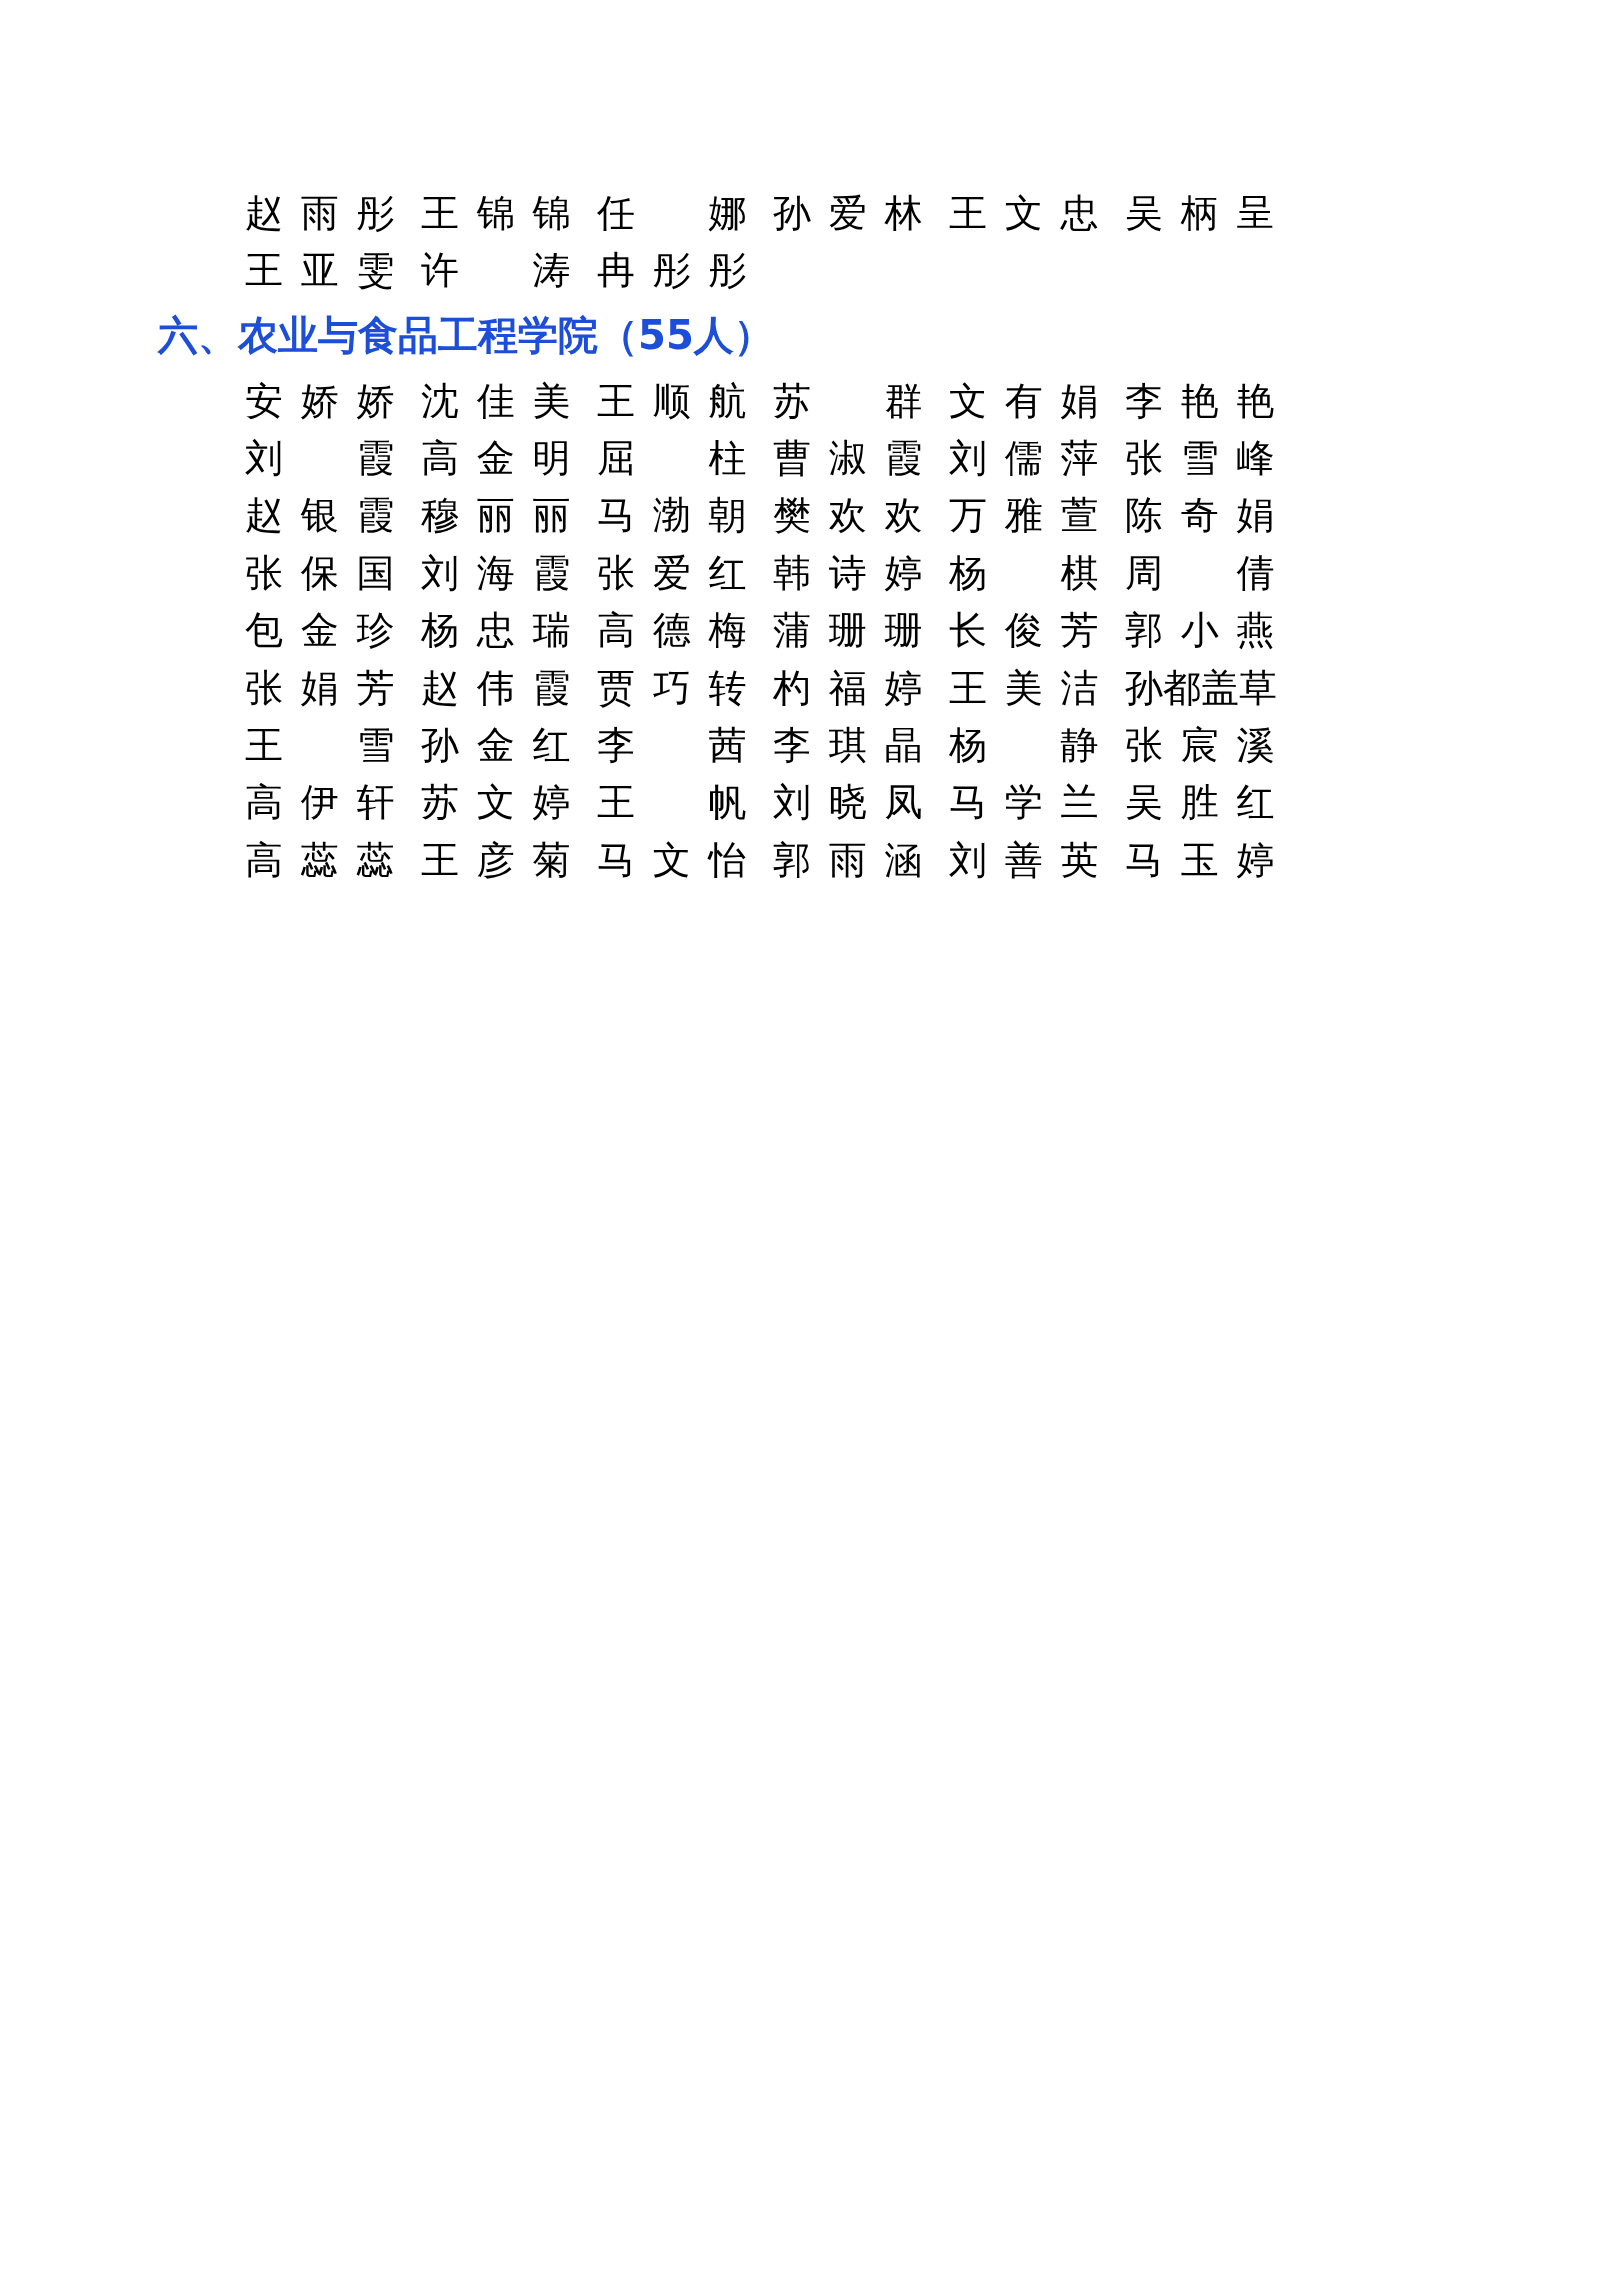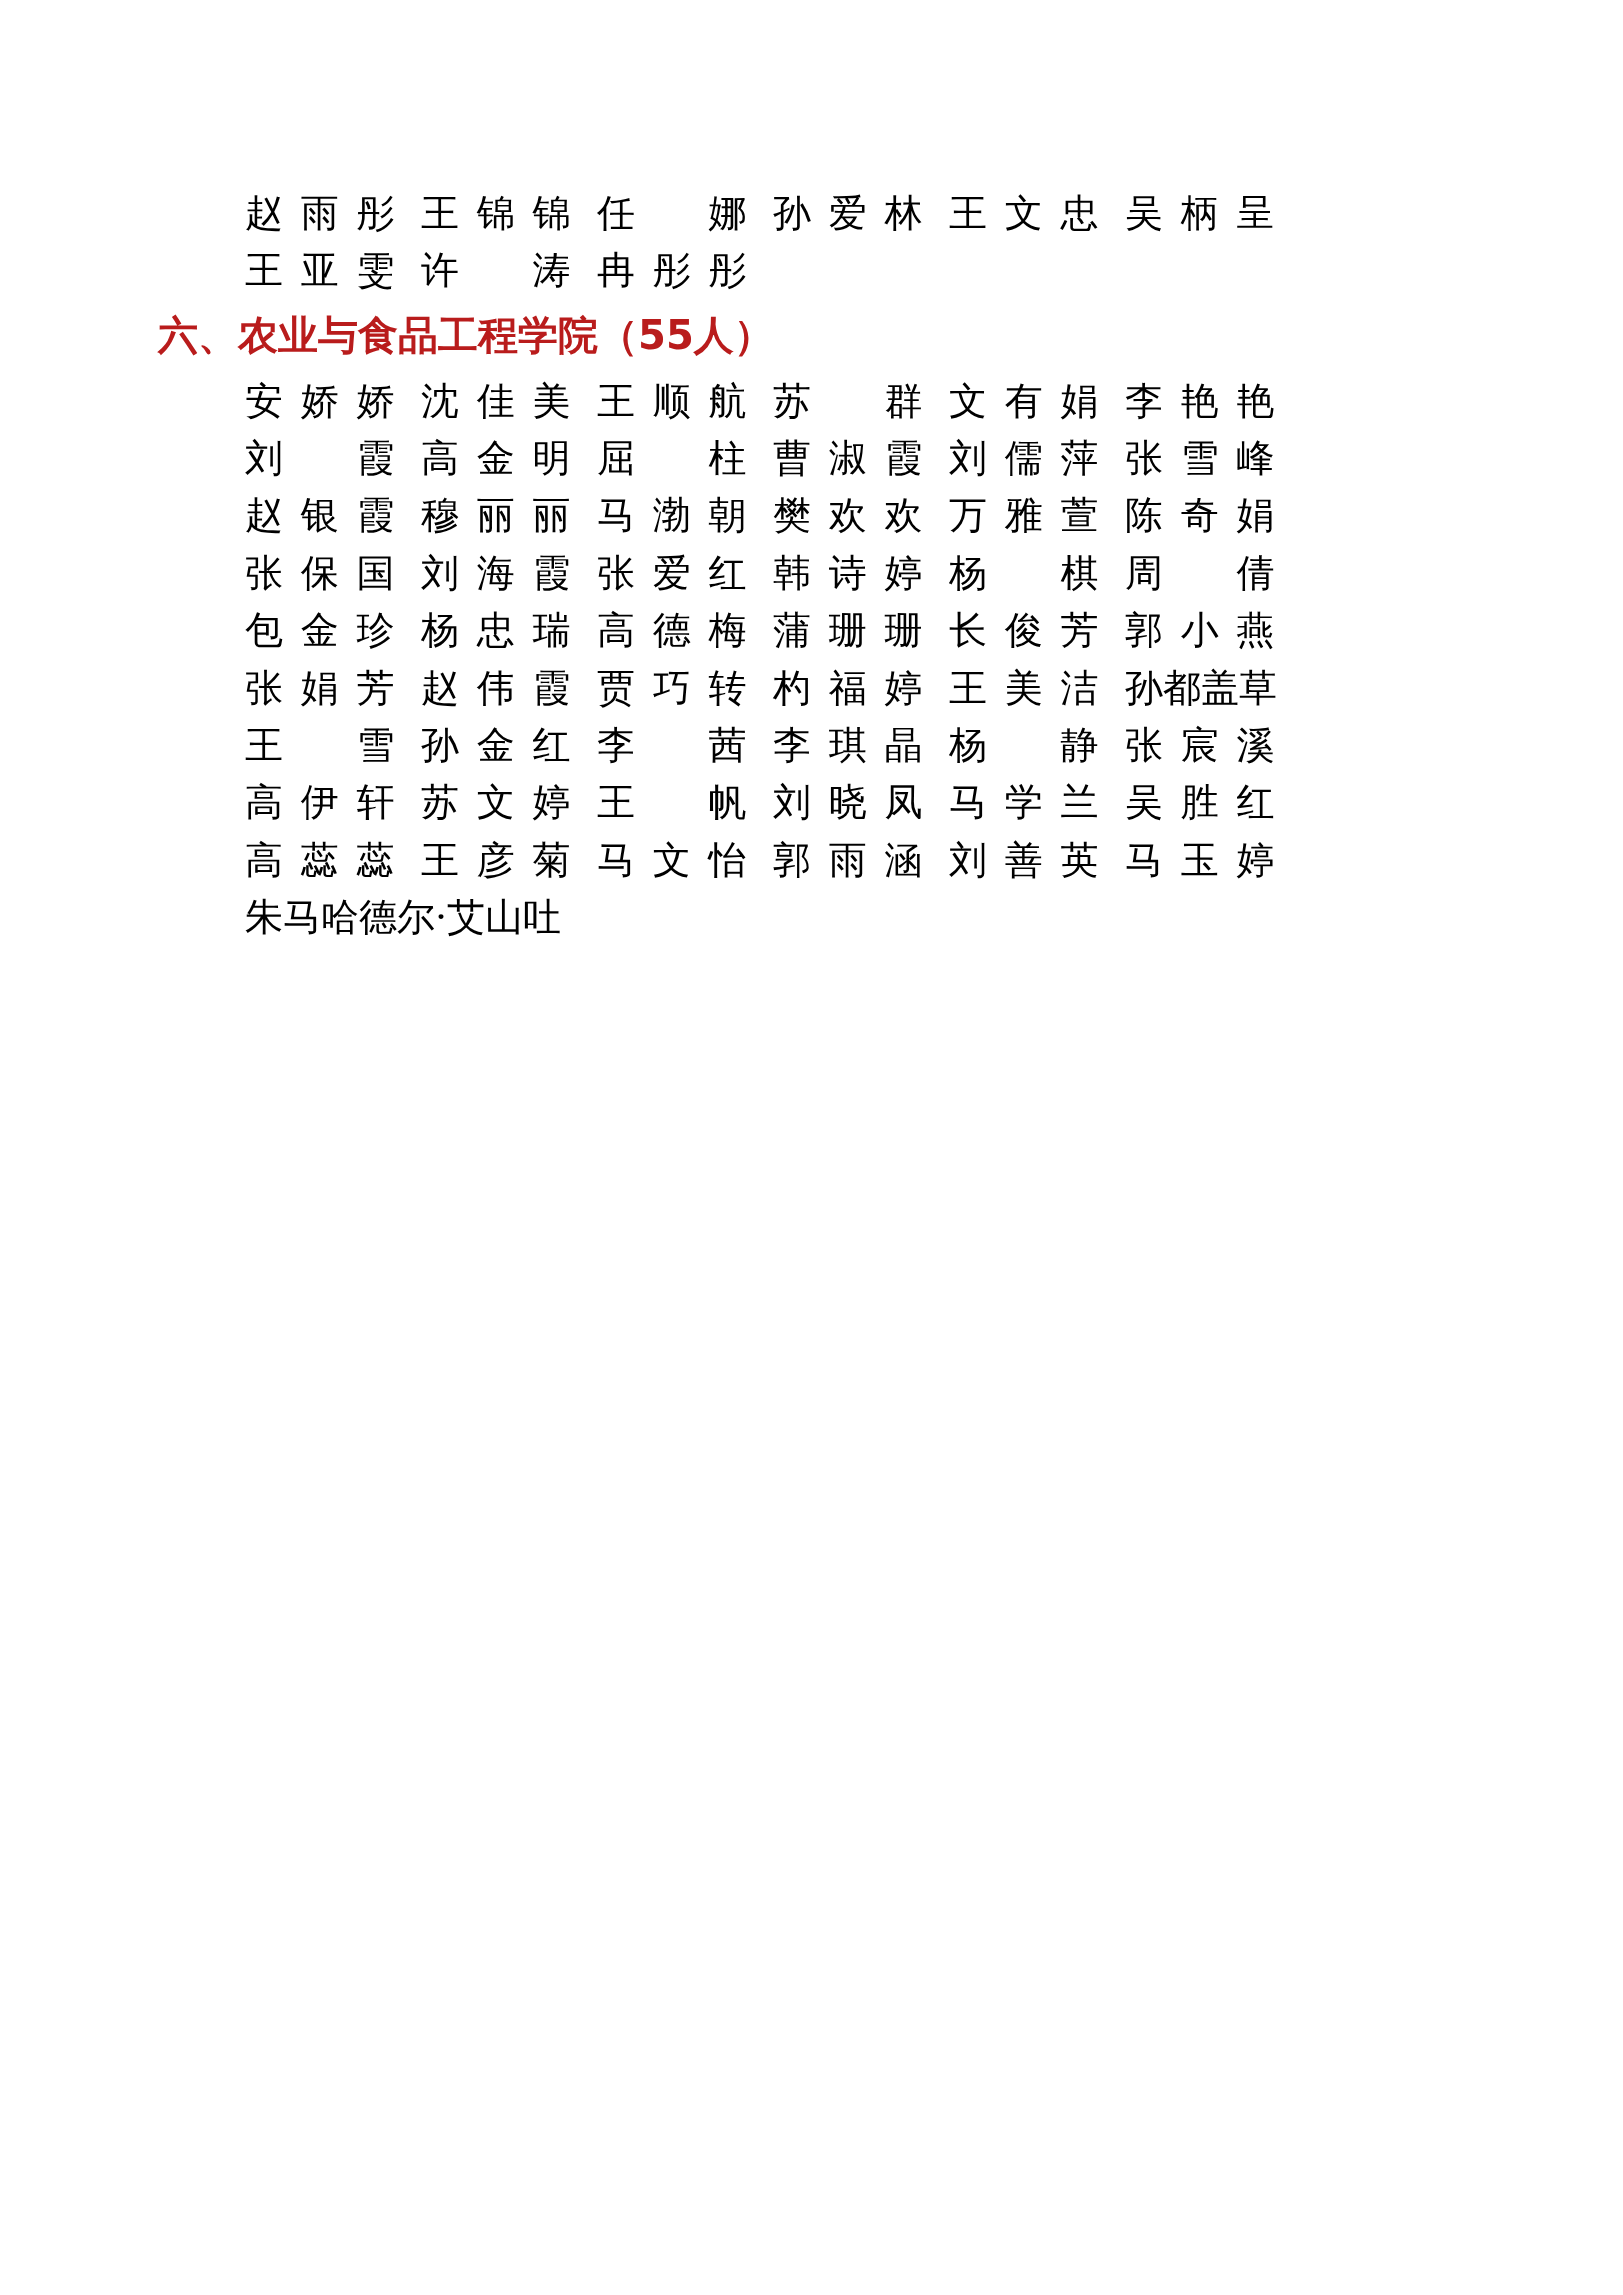--- a/index.html
+++ b/index.html
@@ -47,21 +47,21 @@
     justify-content: flex-start;
   }
   .name-cell .ch {
     display: inline-block;
   }
   .section-heading {
     font-family: "DejaVu Sans", sans-serif;
     font-weight: bold;
     font-size: 40px;
     line-height: 1.0;
-    color: #b91c1c;
+    color: #1d4ed8;
     margin: 25.6px 0 26.6px 0;
     margin-left: 5.1px;
     white-space: pre;
   }
 </style>
 </head>
 <body>
 
 <div class="page">
   <div class="doc-body">
@@ -76,18 +76,17 @@
     <div id="section-list">
         <div class="name-row"><span class="name-cell"><span class="ch">安</span><span class="ch">娇</span><span class="ch">娇</span></span><span class="name-cell"><span class="ch">沈</span><span class="ch">佳</span><span class="ch">美</span></span><span class="name-cell"><span class="ch">王</span><span class="ch">顺</span><span class="ch">航</span></span><span class="name-cell"><span class="ch">苏</span><span class="ch">群</span></span><span class="name-cell"><span class="ch">文</span><span class="ch">有</span><span class="ch">娟</span></span><span class="name-cell"><span class="ch">李</span><span class="ch">艳</span><span class="ch">艳</span></span></div>
         <div class="name-row"><span class="name-cell"><span class="ch">刘</span><span class="ch">霞</span></span><span class="name-cell"><span class="ch">高</span><span class="ch">金</span><span class="ch">明</span></span><span class="name-cell"><span class="ch">屈</span><span class="ch">柱</span></span><span class="name-cell"><span class="ch">曹</span><span class="ch">淑</span><span class="ch">霞</span></span><span class="name-cell"><span class="ch">刘</span><span class="ch">儒</span><span class="ch">萍</span></span><span class="name-cell"><span class="ch">张</span><span class="ch">雪</span><span class="ch">峰</span></span></div>
         <div class="name-row"><span class="name-cell"><span class="ch">赵</span><span class="ch">银</span><span class="ch">霞</span></span><span class="name-cell"><span class="ch">穆</span><span class="ch">丽</span><span class="ch">丽</span></span><span class="name-cell"><span class="ch">马</span><span class="ch">渤</span><span class="ch">朝</span></span><span class="name-cell"><span class="ch">樊</span><span class="ch">欢</span><span class="ch">欢</span></span><span class="name-cell"><span class="ch">万</span><span class="ch">雅</span><span class="ch">萱</span></span><span class="name-cell"><span class="ch">陈</span><span class="ch">奇</span><span class="ch">娟</span></span></div>
         <div class="name-row"><span class="name-cell"><span class="ch">张</span><span class="ch">保</span><span class="ch">国</span></span><span class="name-cell"><span class="ch">刘</span><span class="ch">海</span><span class="ch">霞</span></span><span class="name-cell"><span class="ch">张</span><span class="ch">爱</span><span class="ch">红</span></span><span class="name-cell"><span class="ch">韩</span><span class="ch">诗</span><span class="ch">婷</span></span><span class="name-cell"><span class="ch">杨</span><span class="ch">棋</span></span><span class="name-cell"><span class="ch">周</span><span class="ch">倩</span></span></div>
         <div class="name-row"><span class="name-cell"><span class="ch">包</span><span class="ch">金</span><span class="ch">珍</span></span><span class="name-cell"><span class="ch">杨</span><span class="ch">忠</span><span class="ch">瑞</span></span><span class="name-cell"><span class="ch">高</span><span class="ch">德</span><span class="ch">梅</span></span><span class="name-cell"><span class="ch">蒲</span><span class="ch">珊</span><span class="ch">珊</span></span><span class="name-cell"><span class="ch">长</span><span class="ch">俊</span><span class="ch">芳</span></span><span class="name-cell"><span class="ch">郭</span><span class="ch">小</span><span class="ch">燕</span></span></div>
         <div class="name-row"><span class="name-cell"><span class="ch">张</span><span class="ch">娟</span><span class="ch">芳</span></span><span class="name-cell"><span class="ch">赵</span><span class="ch">伟</span><span class="ch">霞</span></span><span class="name-cell"><span class="ch">贾</span><span class="ch">巧</span><span class="ch">转</span></span><span class="name-cell"><span class="ch">杓</span><span class="ch">福</span><span class="ch">婷</span></span><span class="name-cell"><span class="ch">王</span><span class="ch">美</span><span class="ch">洁</span></span><span class="name-cell"><span class="ch">孙</span><span class="ch">都</span><span class="ch">盖</span><span class="ch">草</span></span></div>
         <div class="name-row"><span class="name-cell"><span class="ch">王</span><span class="ch">雪</span></span><span class="name-cell"><span class="ch">孙</span><span class="ch">金</span><span class="ch">红</span></span><span class="name-cell"><span class="ch">李</span><span class="ch">茜</span></span><span class="name-cell"><span class="ch">李</span><span class="ch">琪</span><span class="ch">晶</span></span><span class="name-cell"><span class="ch">杨</span><span class="ch">静</span></span><span class="name-cell"><span class="ch">张</span><span class="ch">宸</span><span class="ch">溪</span></span></div>
         <div class="name-row"><span class="name-cell"><span class="ch">高</span><span class="ch">伊</span><span class="ch">轩</span></span><span class="name-cell"><span class="ch">苏</span><span class="ch">文</span><span class="ch">婷</span></span><span class="name-cell"><span class="ch">王</span><span class="ch">帆</span></span><span class="name-cell"><span class="ch">刘</span><span class="ch">晓</span><span class="ch">凤</span></span><span class="name-cell"><span class="ch">马</span><span class="ch">学</span><span class="ch">兰</span></span><span class="name-cell"><span class="ch">吴</span><span class="ch">胜</span><span class="ch">红</span></span></div>
         <div class="name-row"><span class="name-cell"><span class="ch">高</span><span class="ch">蕊</span><span class="ch">蕊</span></span><span class="name-cell"><span class="ch">王</span><span class="ch">彦</span><span class="ch">菊</span></span><span class="name-cell"><span class="ch">马</span><span class="ch">文</span><span class="ch">怡</span></span><span class="name-cell"><span class="ch">郭</span><span class="ch">雨</span><span class="ch">涵</span></span><span class="name-cell"><span class="ch">刘</span><span class="ch">善</span><span class="ch">英</span></span><span class="name-cell"><span class="ch">马</span><span class="ch">玉</span><span class="ch">婷</span></span></div>
-        <div class="name-row"><span class="name-cell wide">朱马哈德尔·艾山吐</span></div>
       </div>
 
   </div>
 </div>
 
 
 </body></html>

